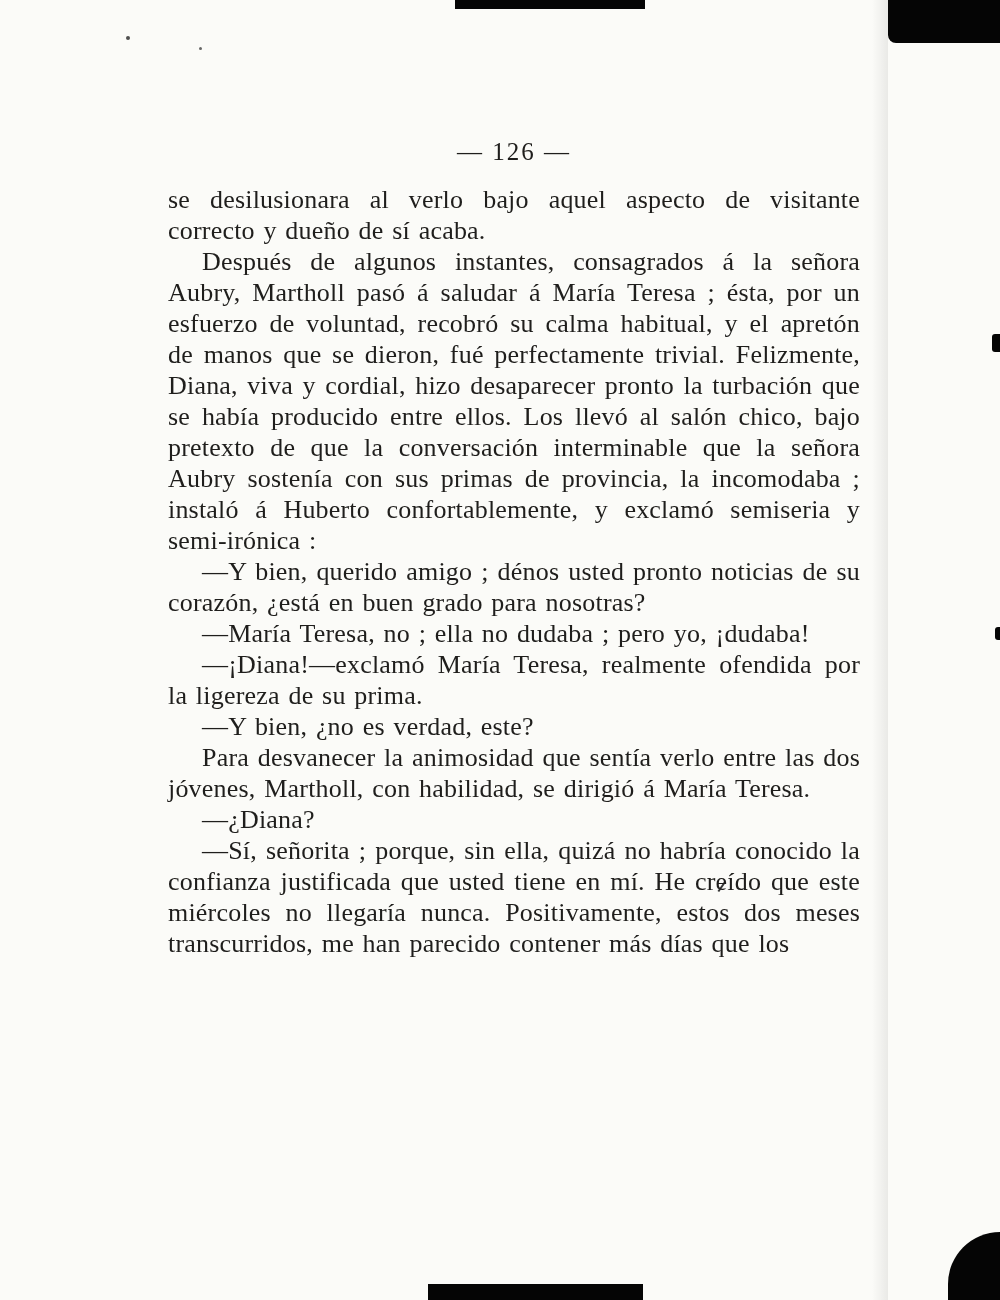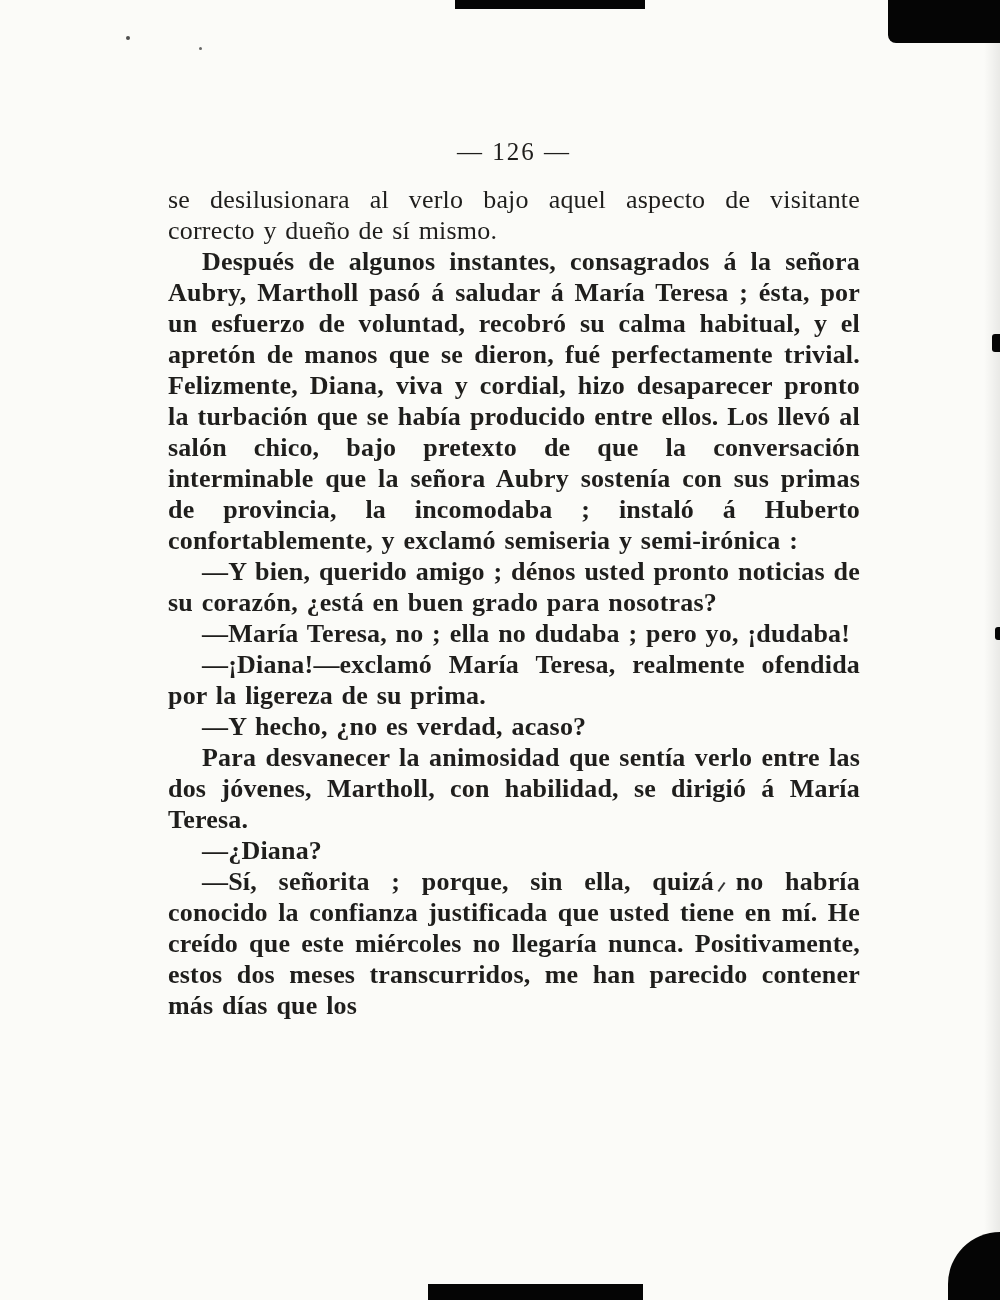--- a/index.html
+++ b/index.html
@@ -13,21 +13,21 @@
     width: 1000px;
     height: 1300px;
     overflow: hidden;
     background: var(--color-paper);
     font-family: "Liberation Serif", "DejaVu Serif", serif;
     color: var(--color-ink);
     position: relative;
   }
   .scan-page {
     position: relative;
-    width: 1000px;
+    width: 888px;
     height: 1300px;
     background: var(--color-paper);
   }
   
   .page-edge-shadow {
     position: absolute;
     top: 0; right: 0;
     width: 16px; height: 100%;
     background: linear-gradient(to right, rgba(0,0,0,0), rgba(0,0,0,0.07));
     pointer-events: none;
@@ -48,21 +48,21 @@
     width: 692px;
   }
   .para {
     margin: 0;
     font-size: 26px;
     line-height: 31px;
     text-align: justify;
     word-spacing: 2px;
     letter-spacing: 0.2px;
   }
-  .para.indent { text-indent: 34px; font-weight: bold; }
+  .para.indent { text-indent: 34px; }
 
   
   .artifact { position: absolute; background: var(--color-artifact); }
   .a-top-bar        { left: 455px; top: 0;      width: 190px; height: 9px; }
   .a-top-right      { left: 888px; top: 0;      width: 112px; height: 43px; border-radius: 0 0 0 8px; }
   .a-right-mark-1   { left: 992px; top: 334px;  width: 8px;   height: 18px; border-radius: 3px 0 0 3px; }
   .a-right-mark-2   { left: 995px; top: 627px;  width: 5px;   height: 13px; border-radius: 3px 0 0 3px; }
   .a-bottom-bar     { left: 428px; top: 1284px; width: 215px; height: 16px; }
   .a-bottom-right   { left: 948px; top: 1232px; width: 52px;  height: 68px; border-top-left-radius: 58px; }
   .a-speck-1        { left: 126px; top: 36px;   width: 4px;   height: 4px; border-radius: 50%; opacity: .7; }
@@ -80,25 +80,25 @@
   <div class="artifact a-right-mark-2"></div>
   <div class="artifact a-bottom-bar"></div>
   <div class="artifact a-bottom-right"></div>
   <div class="artifact a-speck-1"></div>
   <div class="artifact a-speck-2"></div>
   <div class="artifact a-stray-slash"></div>
 
   <div class="page-number">— 126 —</div>
 
   <div class="page-text">
-      <p class="para">se desilusionara al verlo bajo aquel aspecto de visitante correcto y dueño de sí mismo.</p>
+      <p class="para">se desilusionara al verlo bajo aquel aspecto de visitante correcto y dueño de sí acaba.</p>
       <p class="para indent">Después de algunos instantes, consagrados á la señora Aubry, Martholl pasó á saludar á María Teresa&nbsp;; ésta, por un esfuerzo de voluntad, recobró su calma habitual, y el apretón de manos que se dieron, fué perfectamente trivial. Felizmente, Diana, viva y cordial, hizo desaparecer pronto la turbación que se había producido entre ellos. Los llevó al salón chico, bajo pretexto de que la conversación interminable que la señora Aubry sostenía con sus primas de provincia, la incomodaba&nbsp;; instaló á Huberto confortablemente, y exclamó semiseria y semi-irónica&nbsp;:</p>
       <p class="para indent">—Y bien, querido amigo&nbsp;; dénos usted pronto noticias de su corazón, ¿está en buen grado para nosotras?</p>
       <p class="para indent">—María Teresa, no&nbsp;; ella no dudaba&nbsp;; pero yo, ¡dudaba!</p>
       <p class="para indent">—¡Diana!—exclamó María Teresa, realmente ofendida por la ligereza de su prima.</p>
-      <p class="para indent">—Y hecho, ¿no es verdad, acaso?</p>
+      <p class="para indent">—Y bien, ¿no es verdad, este?</p>
       <p class="para indent">Para desvanecer la animosidad que sentía verlo entre las dos jóvenes, Martholl, con habilidad, se dirigió á María Teresa.</p>
       <p class="para indent">—¿Diana?</p>
       <p class="para indent">—Sí, señorita&nbsp;; porque, sin ella, quizá no habría conocido la confianza justificada que usted tiene en mí. He creído que este miércoles no llegaría nunca. Positivamente, estos dos meses transcurridos, me han parecido contener más días que los</p>
     </div>
 
   <div class="page-edge-shadow"></div>
 </div>
 
 </body></html>

